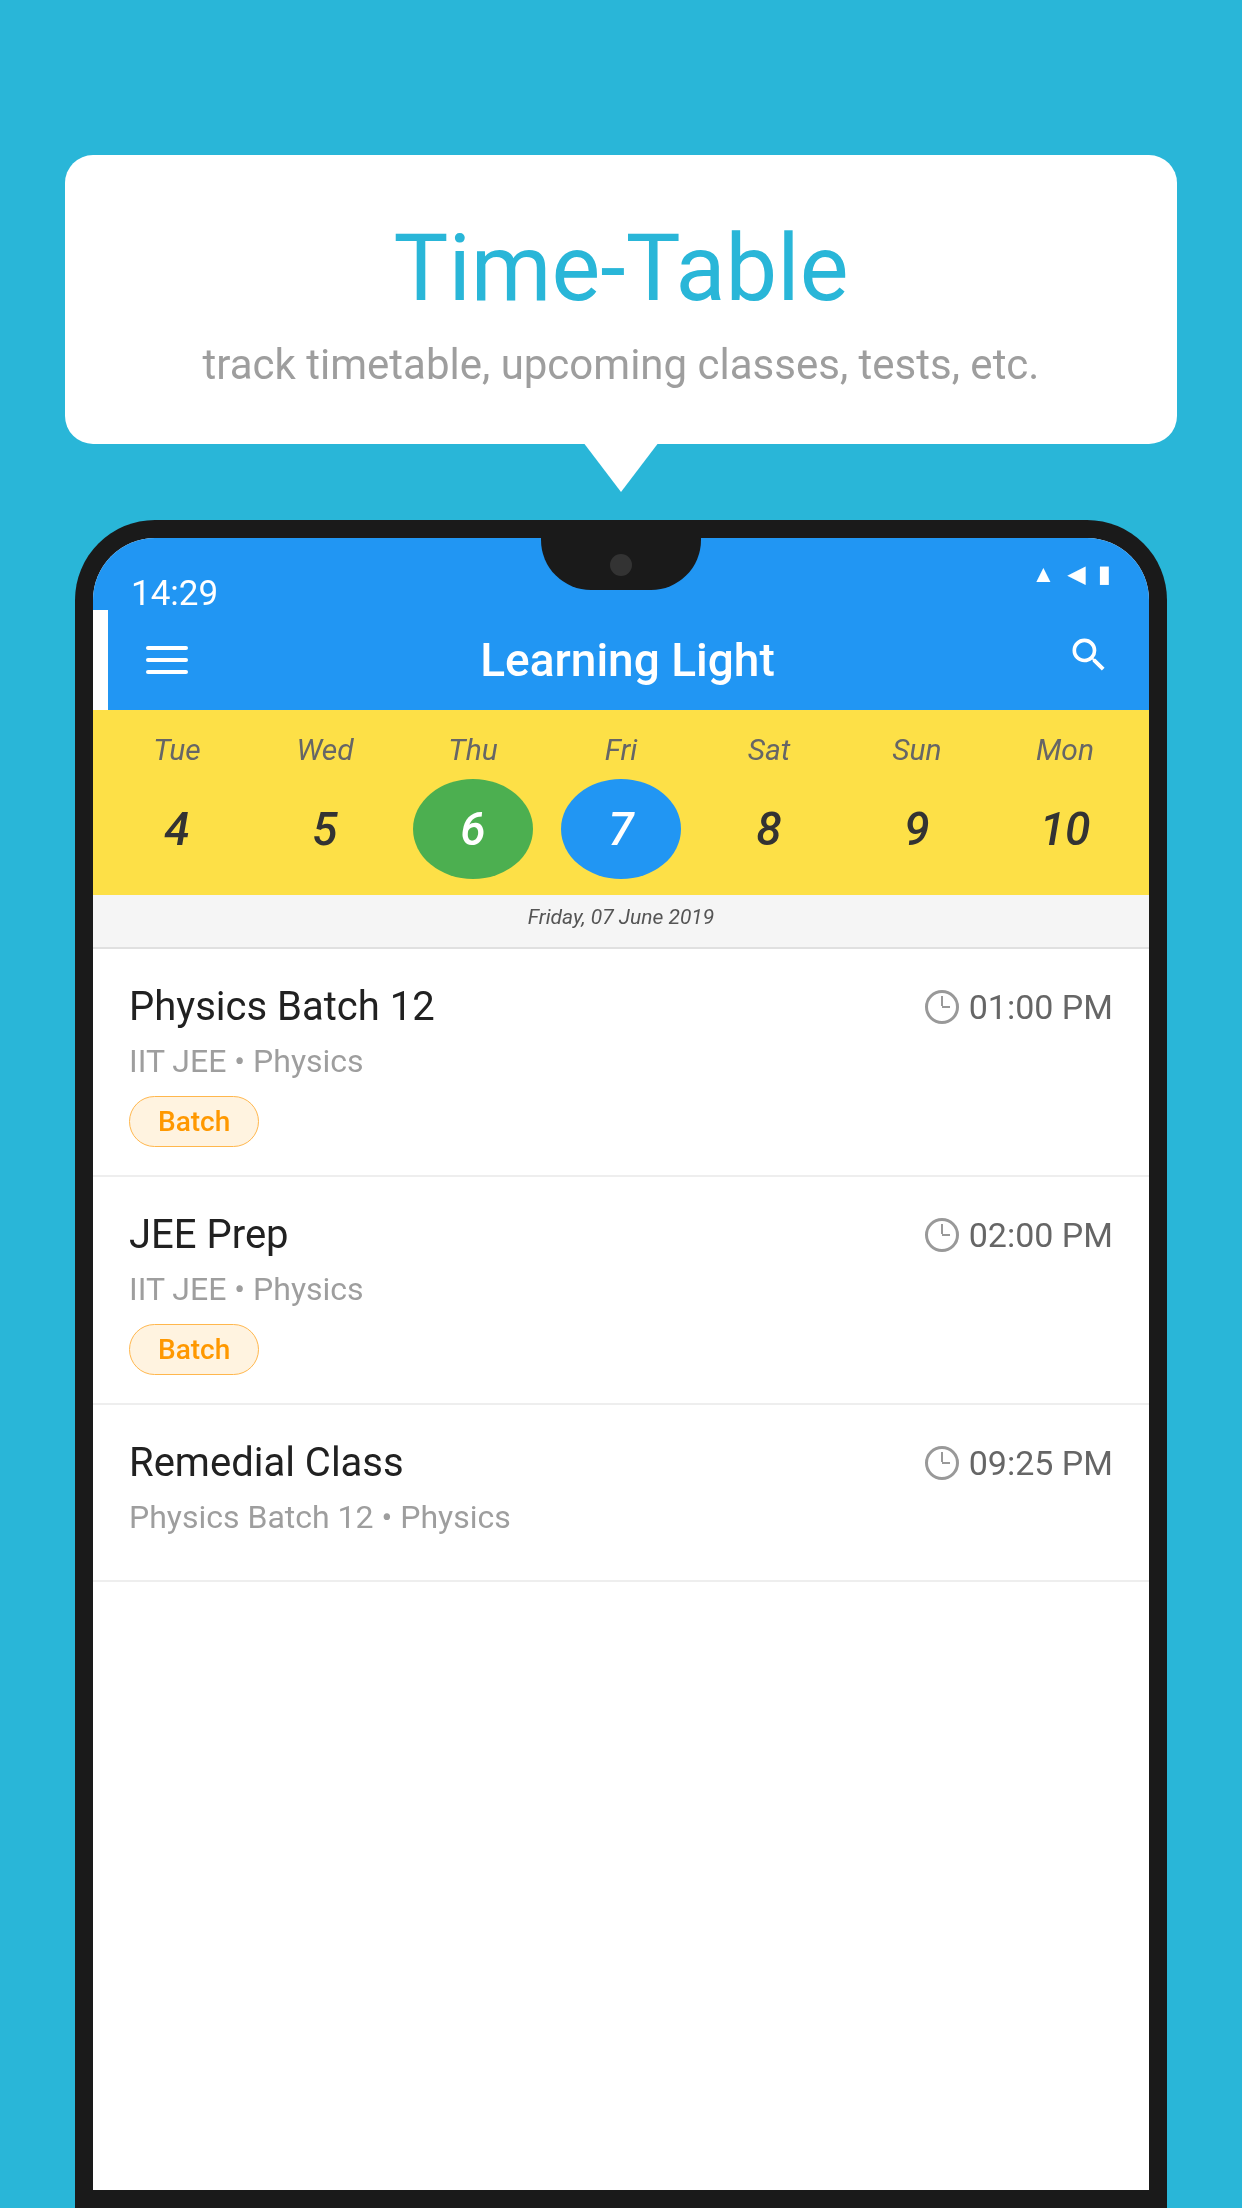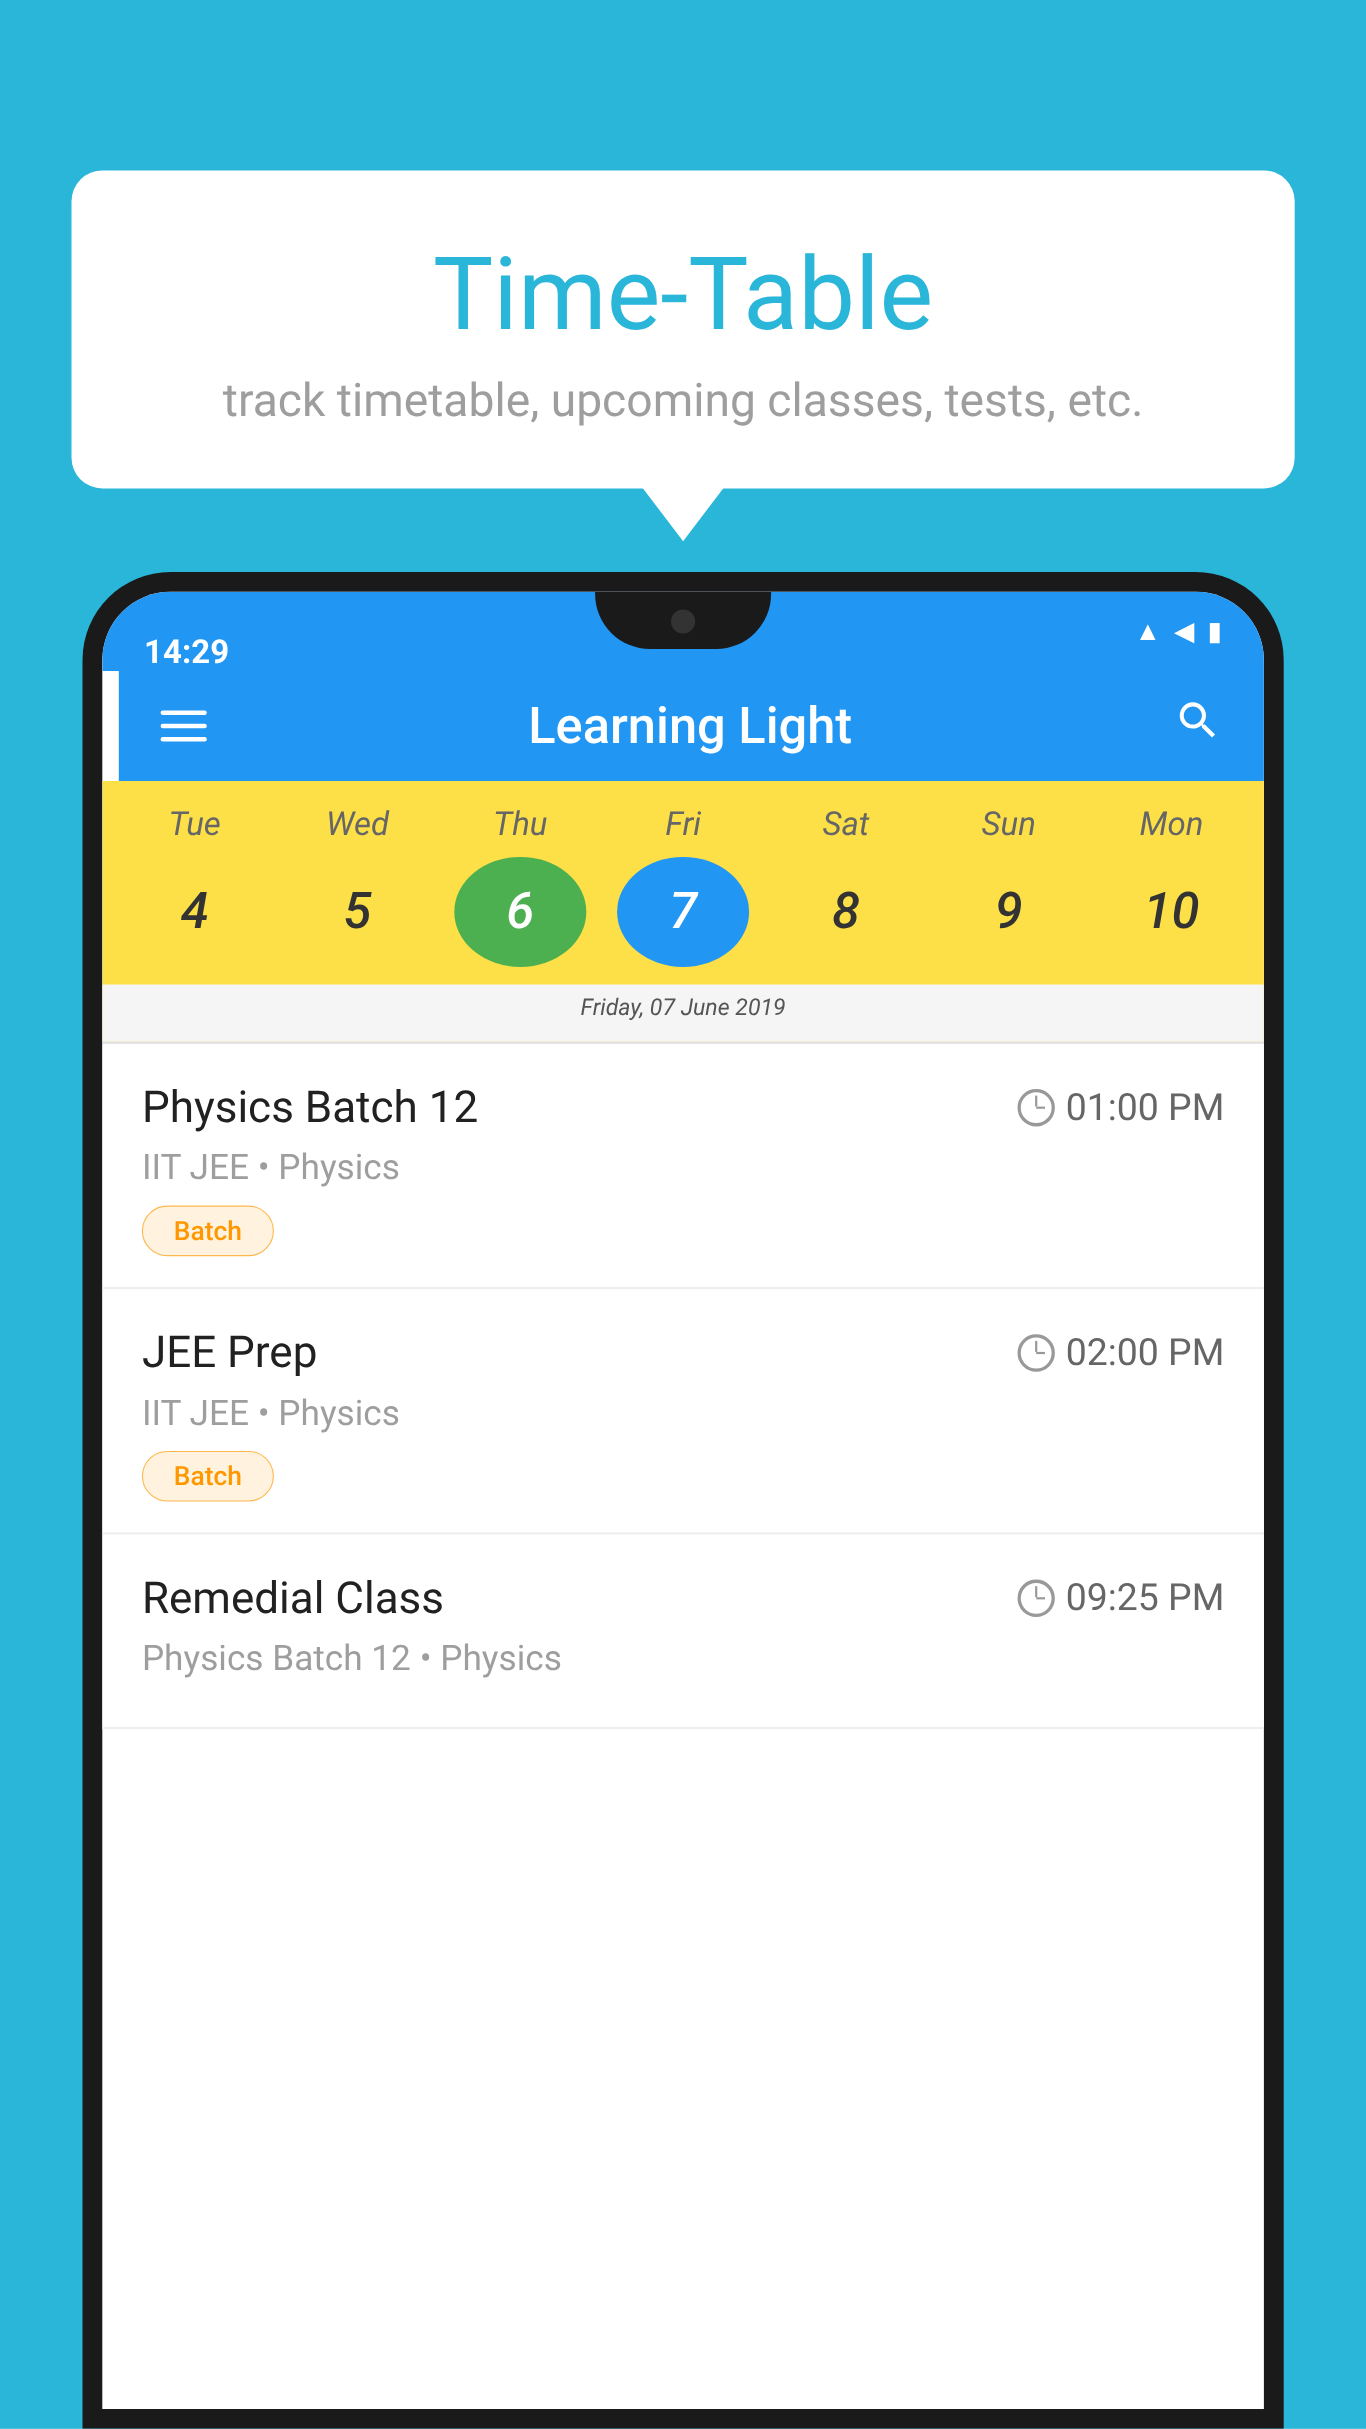--- a/index.html
+++ b/index.html
@@ -88,22 +88,22 @@
       height: 72px;
       display: flex;
       align-items: center;
       justify-content: space-between;
       padding: 0 38px;
       position: relative;
     }
 
     .status-time {
       color: white;
-      font-size: 30px;
-      font-weight: 700;
+      font-size: 35px;
+      font-weight: 400;
       margin-top: 39px;
     }
 
     .status-icons {
       display: flex;
       align-items: center;
       gap: 12px;
     }
 
     .status-icons span {
@@ -309,21 +309,21 @@
       margin-bottom: 16px;
     }
 
     .batch-badge {
       display: inline-block;
       background: #FFF3E0;
       color: #FF9800;
       border: 1.5px solid #FFB74D;
       border-radius: 28px;
       padding: 8px 28px;
-      font-size: 24px;
+      font-size: 28px;
       font-weight: 500;
     }
   </style>
 </head>
 <body>
 
 <div class="speech-bubble-container">
   <div class="speech-bubble">
     <div class="title">Time-Table</div>
     <div class="subtitle">track timetable, upcoming classes, tests, etc.</div>

